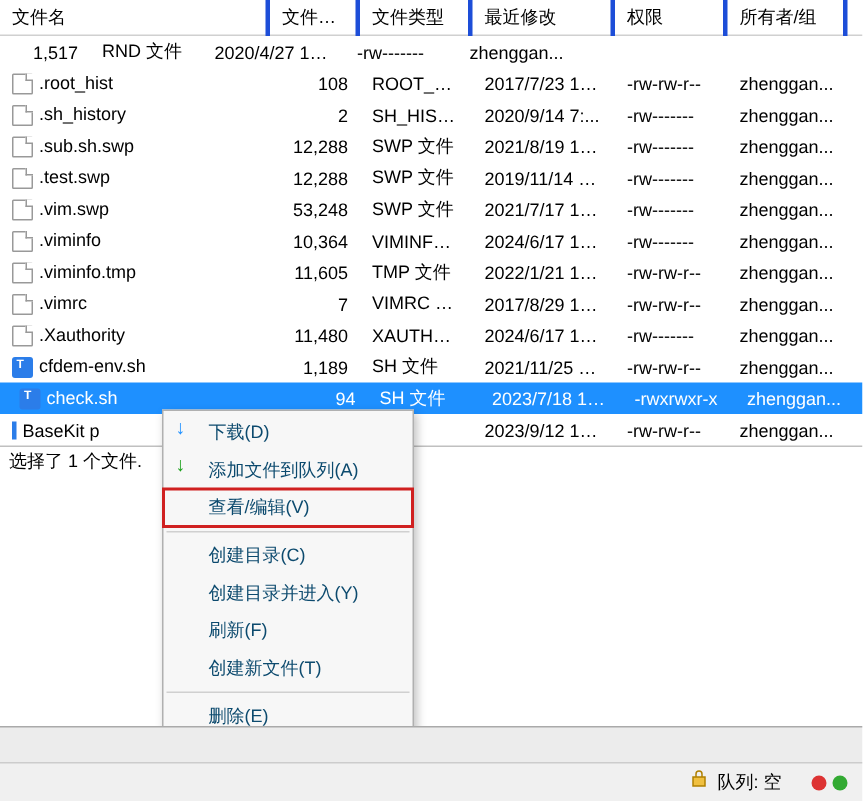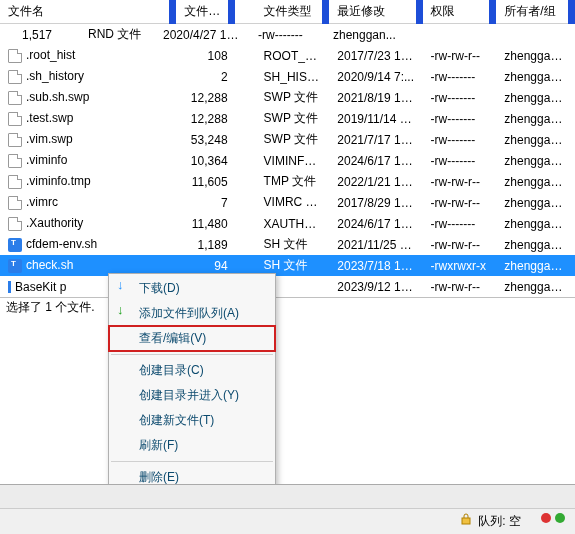--- a/index.html
+++ b/index.html
@@ -1,41 +1,41 @@
 <!DOCTYPE html>
 <html><head>
   <meta charset="utf-8">
   <style>
     * { box-sizing: border-box; margin: 0; padding: 0; }
     body { font-family: "Microsoft YaHei", "SimSun", Arial, sans-serif; font-size: 12px; background: #fff; width: 575px; height: 534px; overflow: hidden; position: relative; }
     .table-area { width: 100%; }
     .header-row { display: flex; background: #fff; border-bottom: 1px solid #d0d0d0; height: 24px; align-items: center; }
-    .header-cell { padding: 4px 8px; border-right: 7px solid #1d4ed8; overflow: hidden; white-space: nowrap; text-overflow: ellipsis; color: #000; }
+    .header-cell { padding: 4px 8px; border-right: 3px solid #1d4ed8; overflow: hidden; white-space: nowrap; text-overflow: ellipsis; color: #000; }
     .col-name { width: 180px; }
     .col-size { width: 60px; }
-    .col-type { width: 75px; margin-left: 20px; }
+    .col-type { width: 75px; }
     .col-date { width: 95px; }
     .col-perm { width: 75px; }
     .col-owner { width: 80px; }
     .rows { }
     .file-row { display: flex; height: 21px; align-items: center; }
     .file-row.selected { background: #1e90ff; color: #fff; justify-content: center; }
     .cell { padding: 2px 8px; overflow: hidden; white-space: nowrap; text-overflow: ellipsis; }
     .cell.col-size { text-align: right; }
     .icon { display: inline-block; width: 14px; height: 14px; margin-right: 4px; vertical-align: middle; }
     .icon-file { background: #fff; border: 1px solid #999; border-radius: 1px; position: relative; }
     .icon-file::after { content: ''; position: absolute; top: -1px; right: -1px; width: 4px; height: 4px; background: #fff; border-left: 1px solid #999; border-bottom: 1px solid #999; }
     .icon-sh { background: #2b7de9; border-radius: 2px; position: relative; }
     .icon-sh::after { content: 'T'; color: #fff; font-size: 8px; position: absolute; left: 3px; top: 0; font-weight: bold; }
     .icon-bar { display: inline-block; width: 3px; height: 12px; background: #2b7de9; margin-right: 4px; vertical-align: middle; }
     .status-bar { border-top: 1px solid #c0c0c0; padding: 3px 6px; font-size: 12px; color: #000; height: 20px; display: flex; align-items: center; }
     .bottom-bars { position: absolute; bottom: 0; left: 0; right: 0; }
     .grey-panel { background: #ececec; height: 24px; border-top: 1px solid #aaa; }
     .status2 { background: #f0f0f0; border-top: 1px solid #ccc; height: 26px; display: flex; align-items: center; padding: 0 10px; justify-content: space-between; }
-    .lock-badge { display: flex; align-items: flex-start; gap: 20px; }
+    .lock-badge { display: flex; align-items: center; gap: 20px; }
     .lock-icon { width: 12px; height: 12px; display: inline-block; }
     .dots { display: flex; gap: 4px; }
     .dot { width: 10px; height: 10px; border-radius: 50%; }
     .dot.red { background: #d33; }
     .dot.green { background: #3a3; }
     .context-menu { position: absolute; top: 273px; left: 108px; width: 168px; background: #f7f7f7; border: 1px solid #b0b0b0; box-shadow: 2px 2px 6px rgba(0,0,0,0.25); padding: 2px 0; }
     .menu-item { padding: 4px 10px 4px 30px; position: relative; font-size: 12px; color: #0c4a6e; }
     .menu-sep { height: 1px; background: #d0d0d0; margin: 3px 2px; }
     .menu-icon { position: absolute; left: 6px; top: 3px; width: 14px; height: 14px; }
     .dl-icon::before { content: '↓'; color: #1e90ff; font-weight: bold; font-size: 13px; position: absolute; left: 2px; top: -2px; }
@@ -163,22 +163,22 @@
 
 <div class="status-bar">选择了 1 个文件.</div>
 
 <div class="context-menu">
   <div class="menu-item"><span class="menu-icon dl-icon"></span><span>下载(D)</span></div>
   <div class="menu-item"><span class="menu-icon add-icon"></span><span>添加文件到队列(A)</span></div>
   <div class="menu-item highlighted"><span>查看/编辑(V)</span></div>
   <div class="menu-sep"></div>
   <div class="menu-item"><span>创建目录(C)</span></div>
   <div class="menu-item"><span>创建目录并进入(Y)</span></div>
+  <div class="menu-item"><span>刷新(F)</span></div>
   <div class="menu-item"><span>创建新文件(T)</span></div>
-  <div class="menu-item"><span>刷新(F)</span></div>
   <div class="menu-sep"></div>
   <div class="menu-item"><span>删除(E)</span></div>
   <div class="menu-item"><span>重命名(R)</span></div>
   <div class="menu-item"><span>复制 URL 到剪贴板(O)</span></div>
 
 </div>
 
 <div class="bottom-bars">
   <div class="grey-panel"></div>
   <div class="status2">

